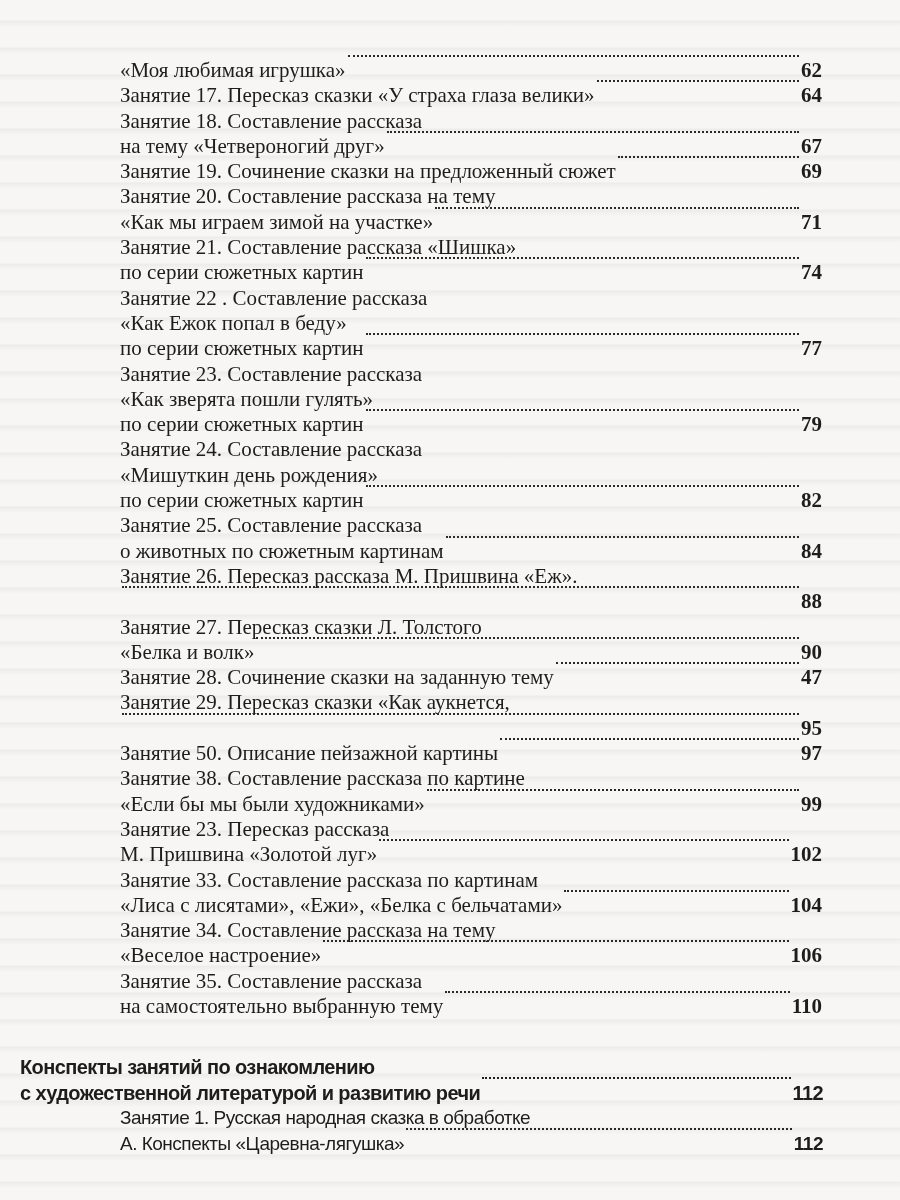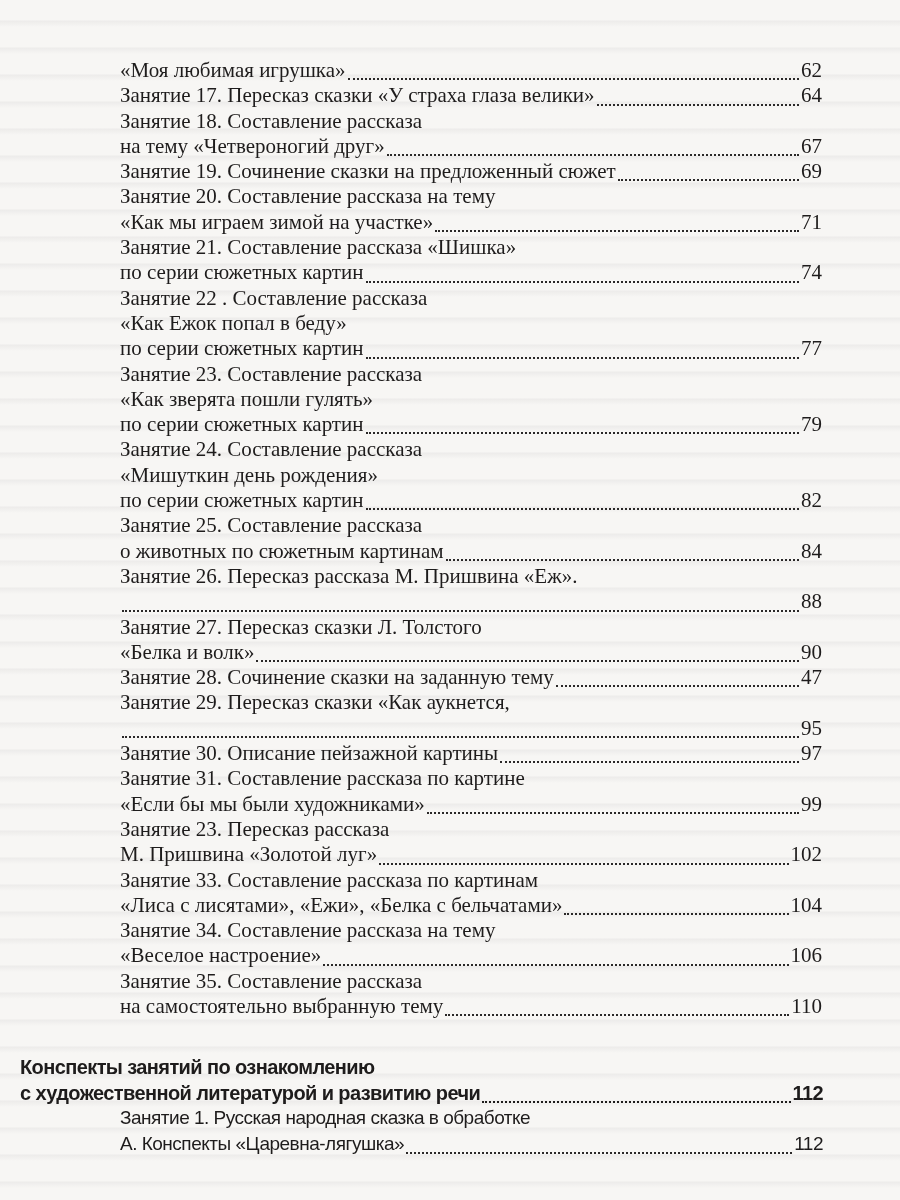--- a/index.html
+++ b/index.html
@@ -13,30 +13,30 @@
   .ghost {
     position: absolute; left: 0; top: 0; width: 900px; height: 1200px;
     background:
       repeating-linear-gradient(180deg, rgba(200,198,198,0.0) 0px, rgba(200,198,198,0.0) 20px, rgba(190,188,190,0.18) 21px, rgba(200,198,198,0.0) 27px);
     pointer-events: none;
   }
   .toc {
     position: absolute; left: 120px; top: 58px; width: 702px;
   }
   .line {
-    display: flex; align-items: flex-end;
+    display: flex; align-items: flex-start;
     font-size: 21px; line-height: 25.3px; height: 25.3px;
     white-space: nowrap;
   }
   .line .txt { flex: 0 0 auto; }
   .line .dots {
     flex: 1 1 auto; overflow: hidden; margin: 0 2px;
     border-bottom: 2px dotted #2a2828; height: 0; position: relative; top: -3px;
   }
-  .line .pg { flex: 0 0 auto; }
+  .line .pg { flex: 0 0 auto; font-weight: bold; }
   .section {
     position: absolute; left: 20px; top: 1054px; width: 803px;
     font-family: "Liberation Sans", "DejaVu Sans", sans-serif;
     font-weight: bold; font-stretch: condensed;
   }
   .section .line { font-size: 20px; line-height: 26px; height: 26px; letter-spacing: -0.6px; }
   .section .dots { border-bottom: 2px dotted #1e1c1c; }
   .sub {
     position: absolute; left: 120px; top: 1105px; width: 703px;
   }
@@ -149,26 +149,26 @@
       <span class="pg">47</span>
     </div>
     <div class="line">
       <span class="txt">Занятие 29. Пересказ сказки «Как аукнется,</span>
     </div>
     <div class="line">
       <span class="dots"></span>
       <span class="pg">95</span>
     </div>
     <div class="line">
-      <span class="txt">Занятие 30. Описание пейзажной картины</span>
+      <span class="txt">Занятие 50. Описание пейзажной картины</span>
       <span class="dots"></span>
       <span class="pg">97</span>
     </div>
     <div class="line">
-      <span class="txt">Занятие 31. Составление рассказа по картине</span>
+      <span class="txt">Занятие 38. Составление рассказа по картине</span>
     </div>
     <div class="line">
       <span class="txt">«Если бы мы были художниками»</span>
       <span class="dots"></span>
       <span class="pg">99</span>
     </div>
     <div class="line">
       <span class="txt">Занятие 23. Пересказ рассказа</span>
     </div>
     <div class="line">

